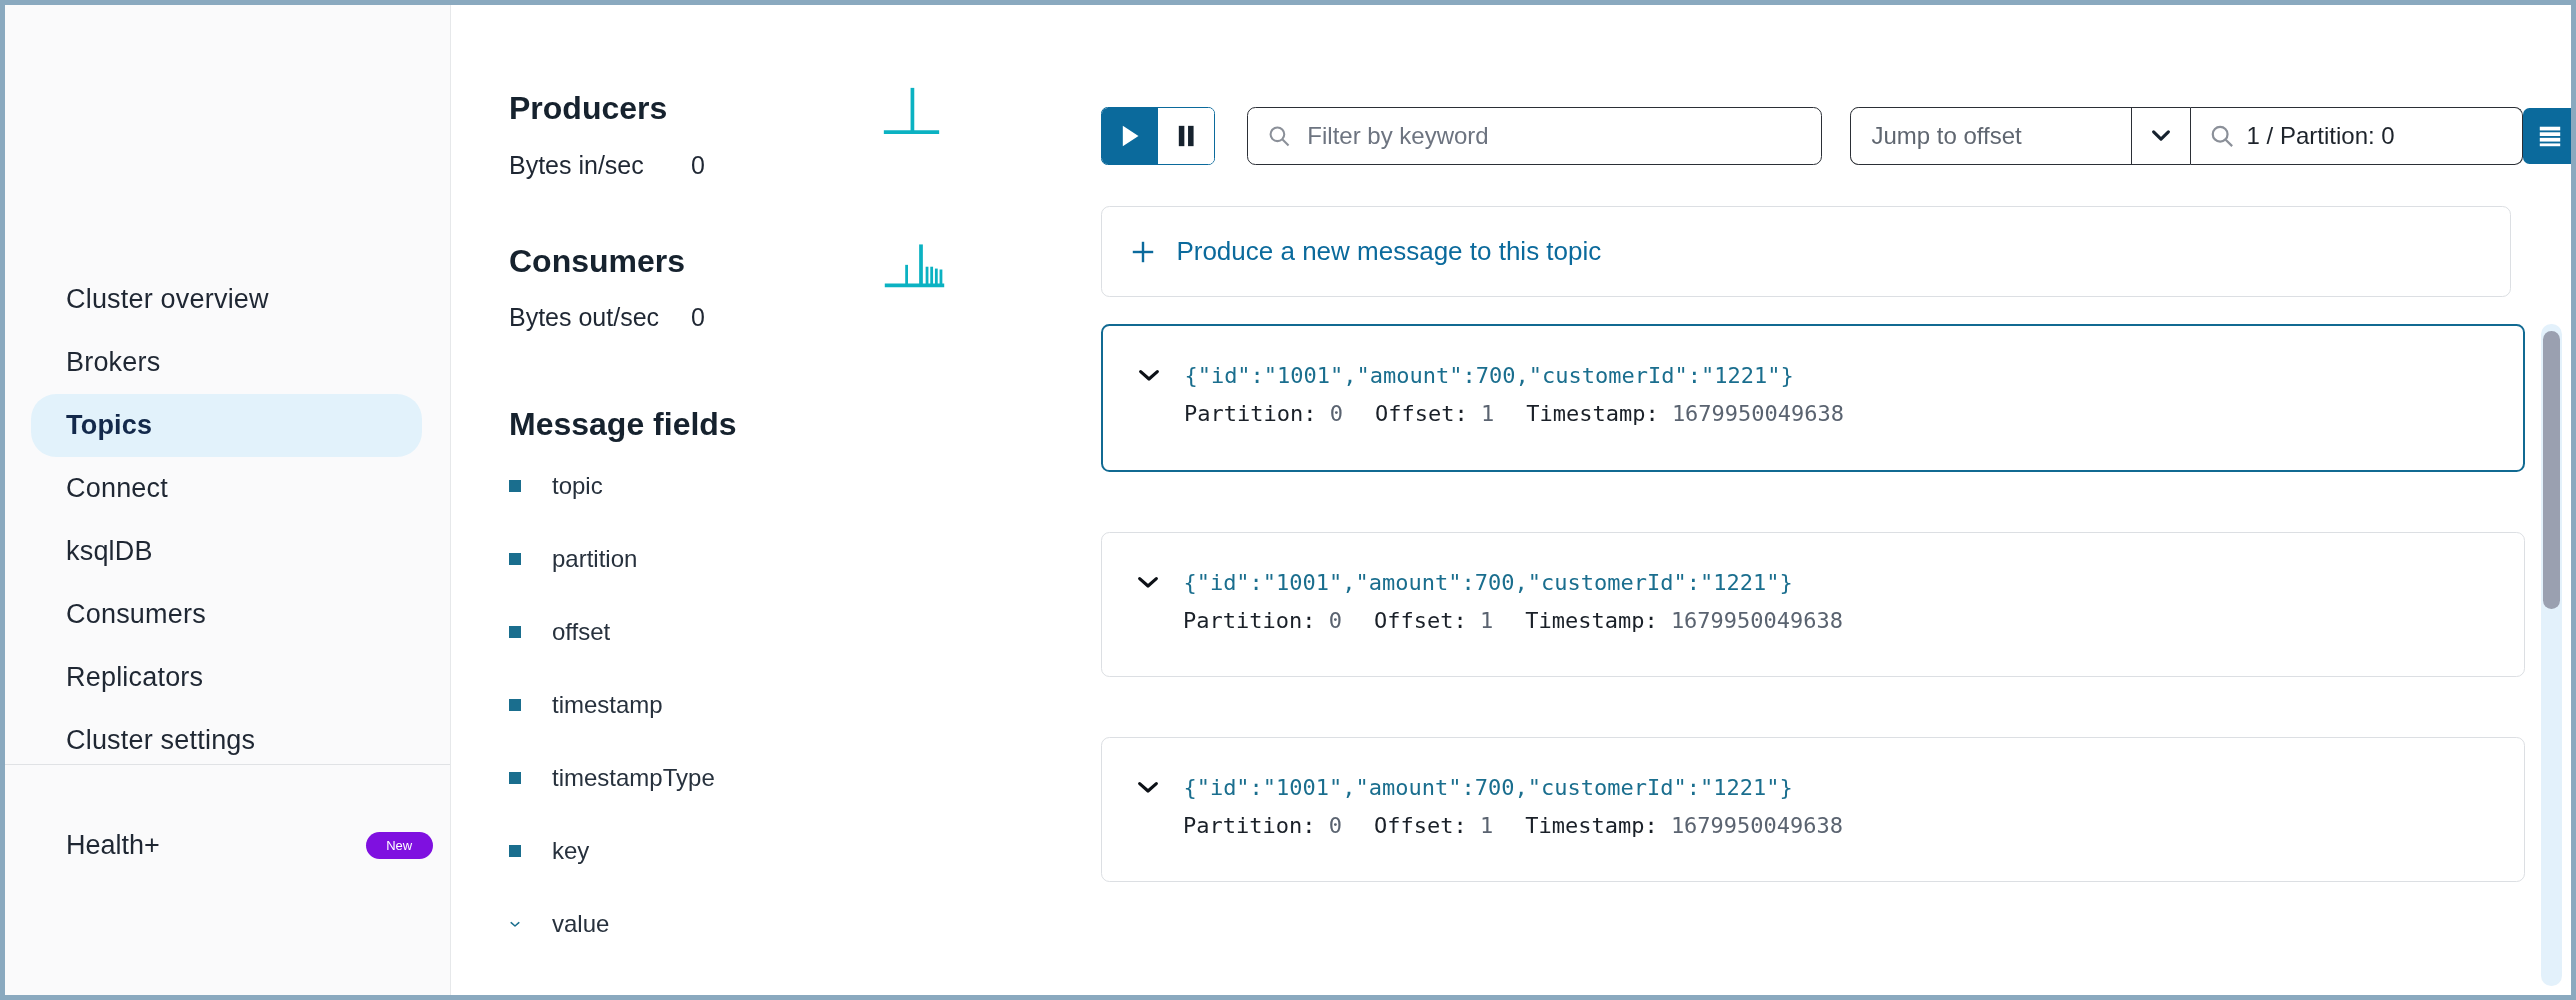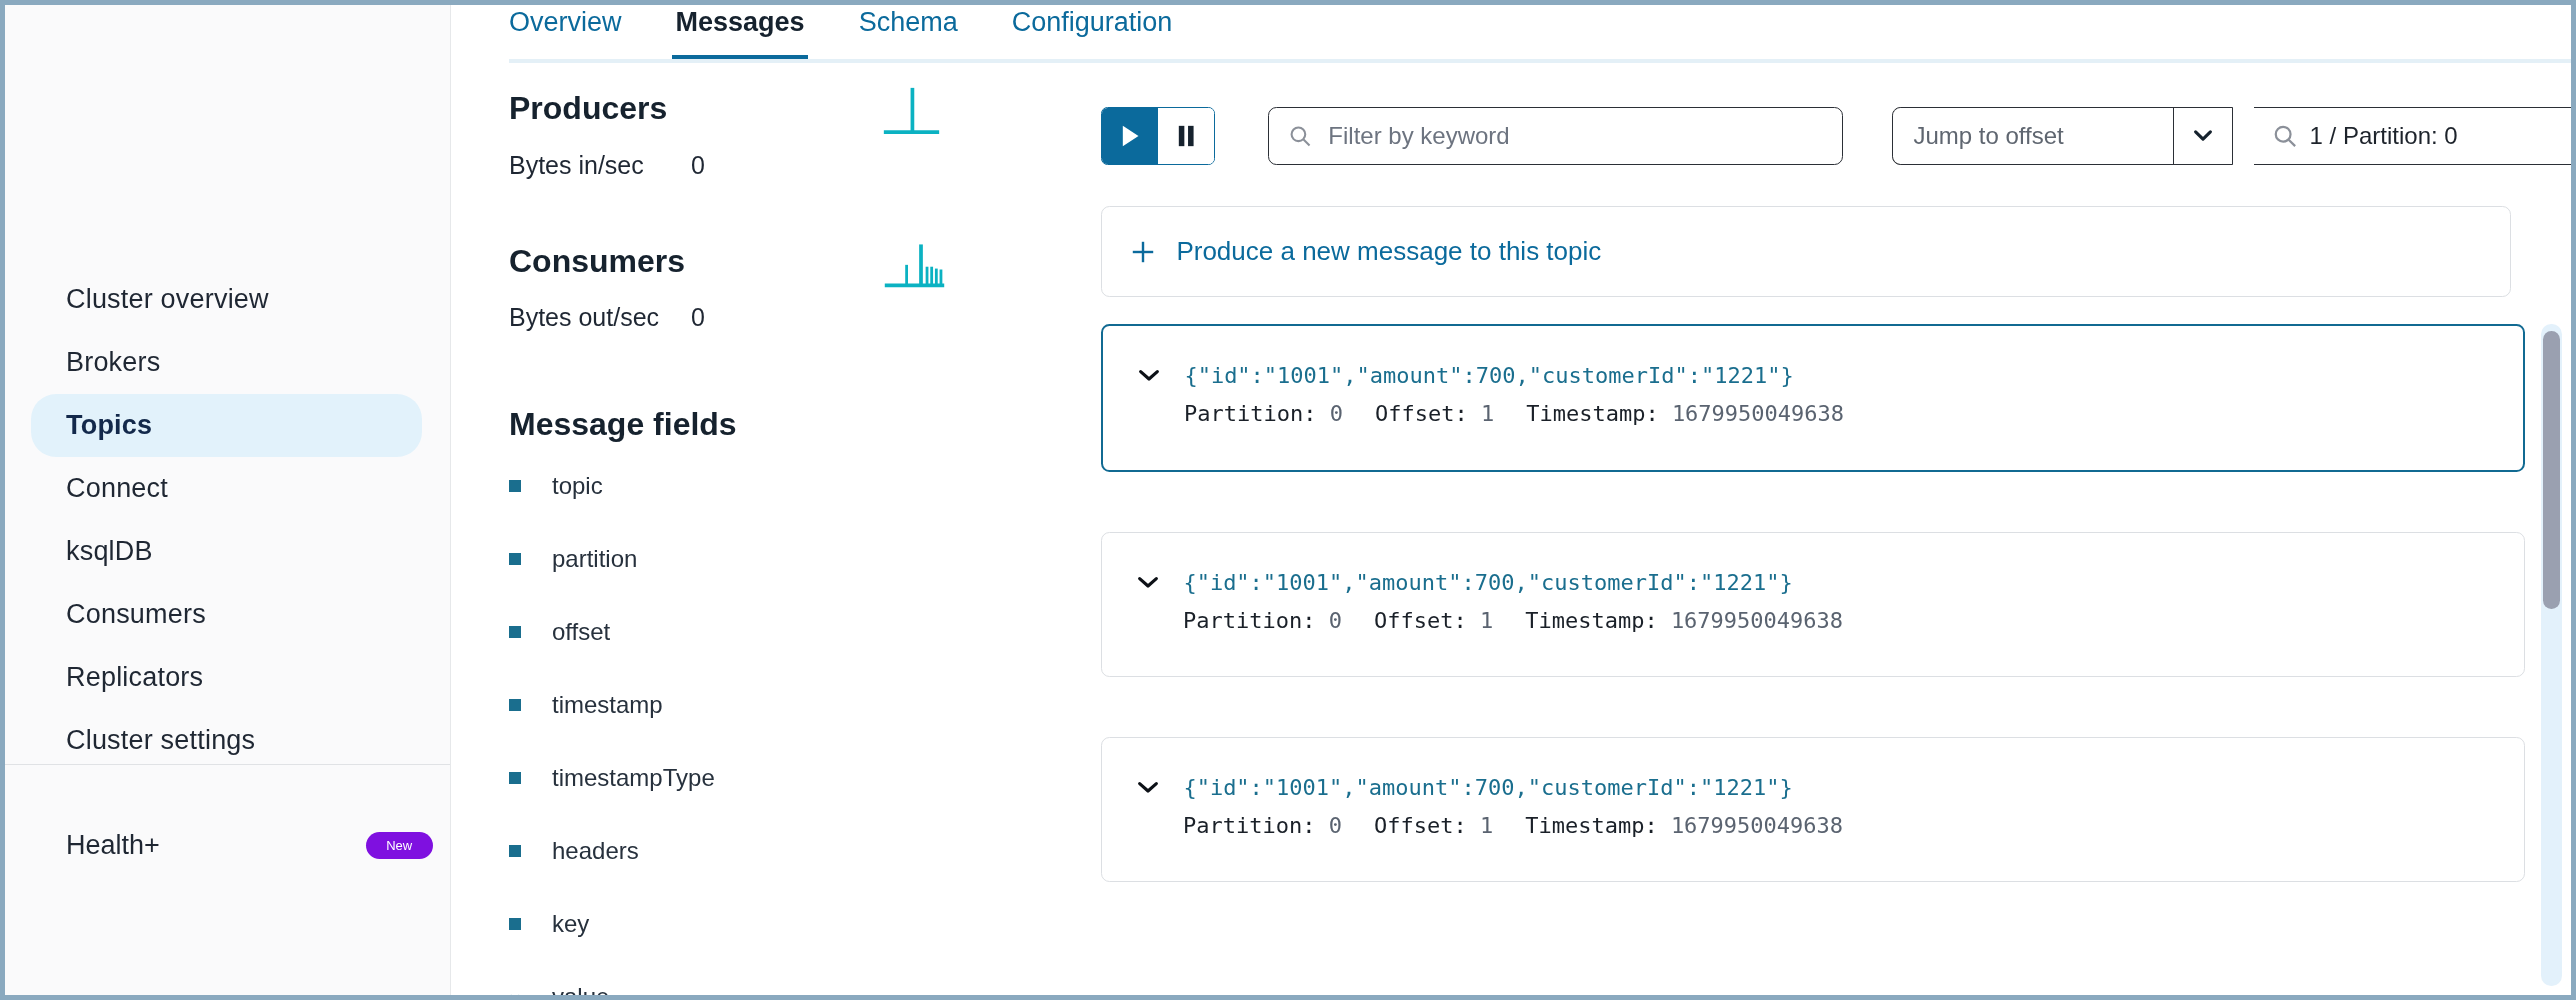--- a/index.html
+++ b/index.html
@@ -185,21 +185,20 @@
   }
 
   
   #toolbar {
     position: absolute;
     left: 93px; top: 16.7px;
     right: 46px;
     height: 58px;
     display: flex;
     align-items: center;
-    gap: 21px;
   }
   #transport {
     display: flex;
     height: 58px;
     border: 1.9px solid #0b6a9c;
     border-radius: 6.5px;
     overflow: hidden;
     flex: none;
   }
   #play-btn {
@@ -415,27 +414,20 @@
       </div>
     <div id="sidebar-divider"></div>
     <div id="health-row">
       <span id="health-label">Health+</span>
       <span id="health-badge">New</span>
     </div>
   </div>
 
   <div id="main">
 
-    <div id="tabs">
-      <div class="tab">Overview</div>
-        <div class="tab active">Messages</div>
-        <div class="tab">Schema</div>
-        <div class="tab">Configuration</div>
-        <div id="tabs-underline"></div>
-    </div>
 
     <div id="metrics">
 
       <div class="m-block">
         <div class="metric-title">Producers</div>
         <div class="metric-row">
           <span class="metric-label">Bytes in/sec</span>
           <span class="metric-value">0</span>
           <svg class="sparkline" viewBox="0 0 64 56" style="top:-5.6px">
             <line x1="2" y1="52" x2="62" y2="52" stroke="#0bb2c2" stroke-width="4"></line>
@@ -478,24 +470,20 @@
           <div class="field-row">
             <span class="field-bullet"></span>
             <span class="field-label">timestamp</span>
           </div>
           <div class="field-row">
             <span class="field-bullet"></span>
             <span class="field-label">timestampType</span>
           </div>
           <div class="field-row">
             <span class="field-bullet"></span>
-            <span class="field-label">headers</span>
-          </div>
-          <div class="field-row">
-            <span class="field-bullet"></span>
             <span class="field-label">key</span>
           </div>
           <div class="field-row">
             <span class="field-chev">
               <svg width="26" height="16.7" viewBox="0 0 28 18">
                 <polyline points="5,5 14,13 23,5" stroke="#1a6e8e" stroke-width="3.4" fill="none" stroke-linecap="round" stroke-linejoin="round"></polyline>
               </svg>
             </span>
             <span class="field-label">value</span>
           </div>

